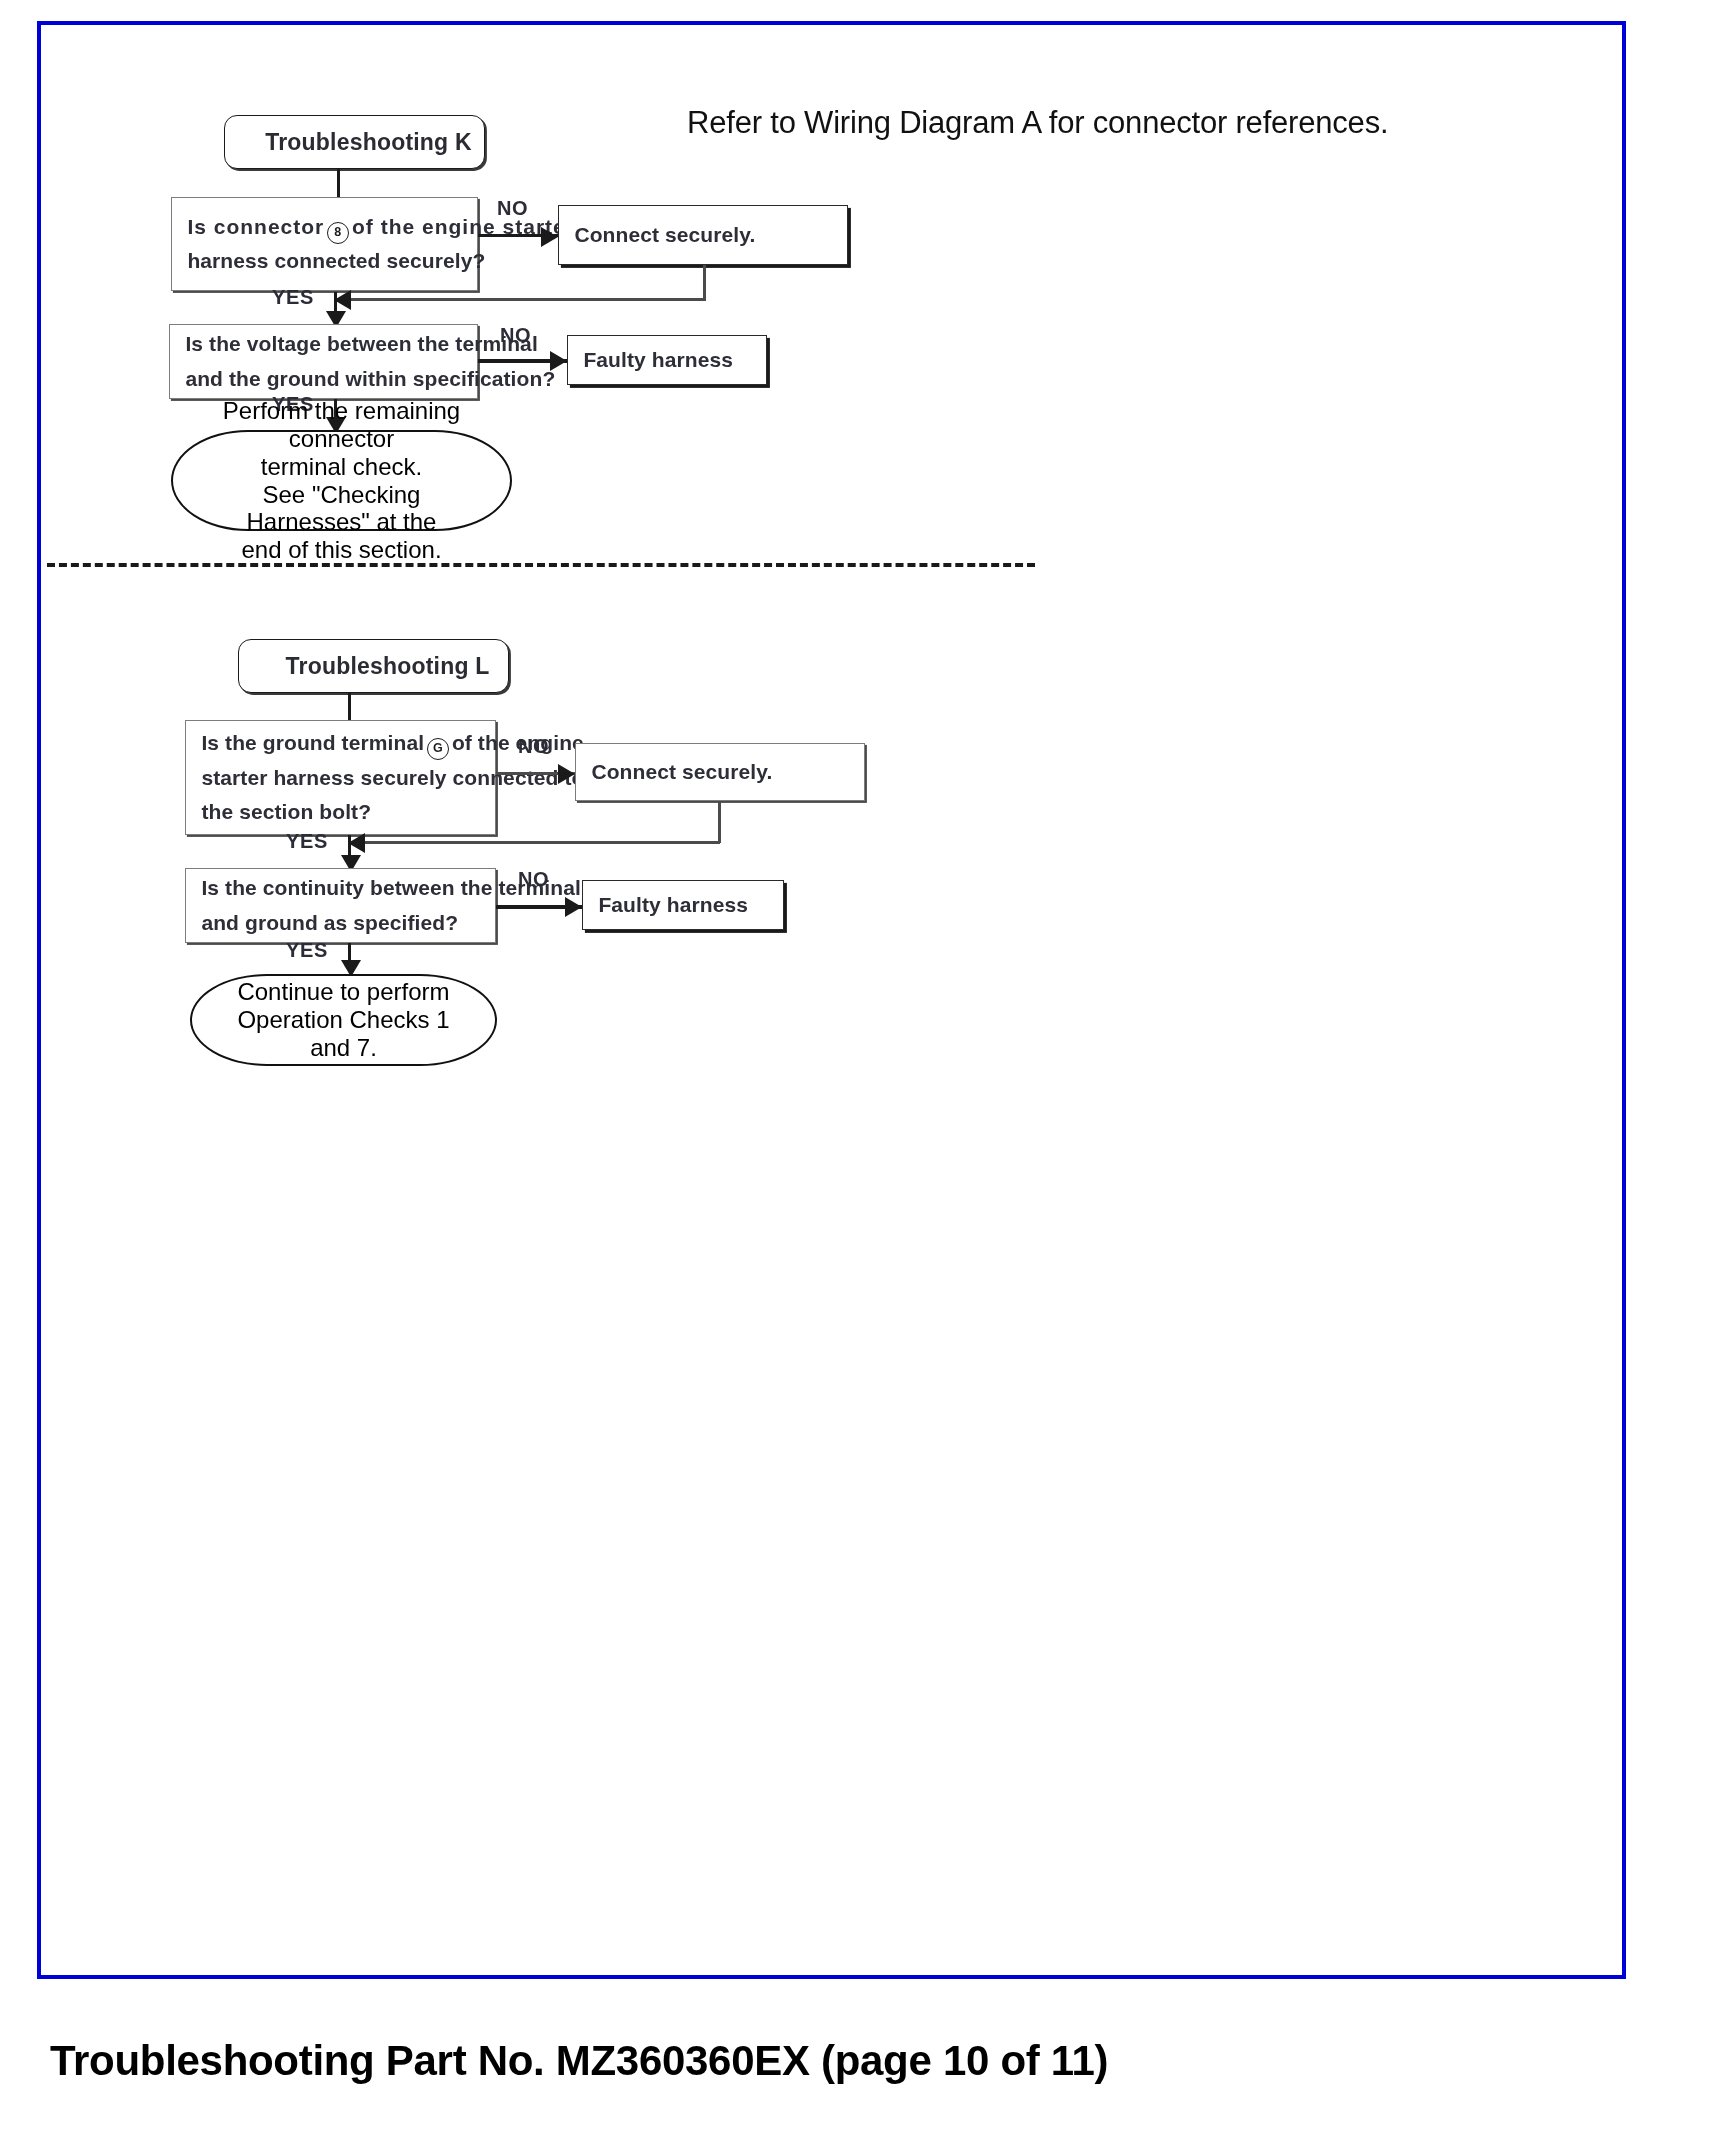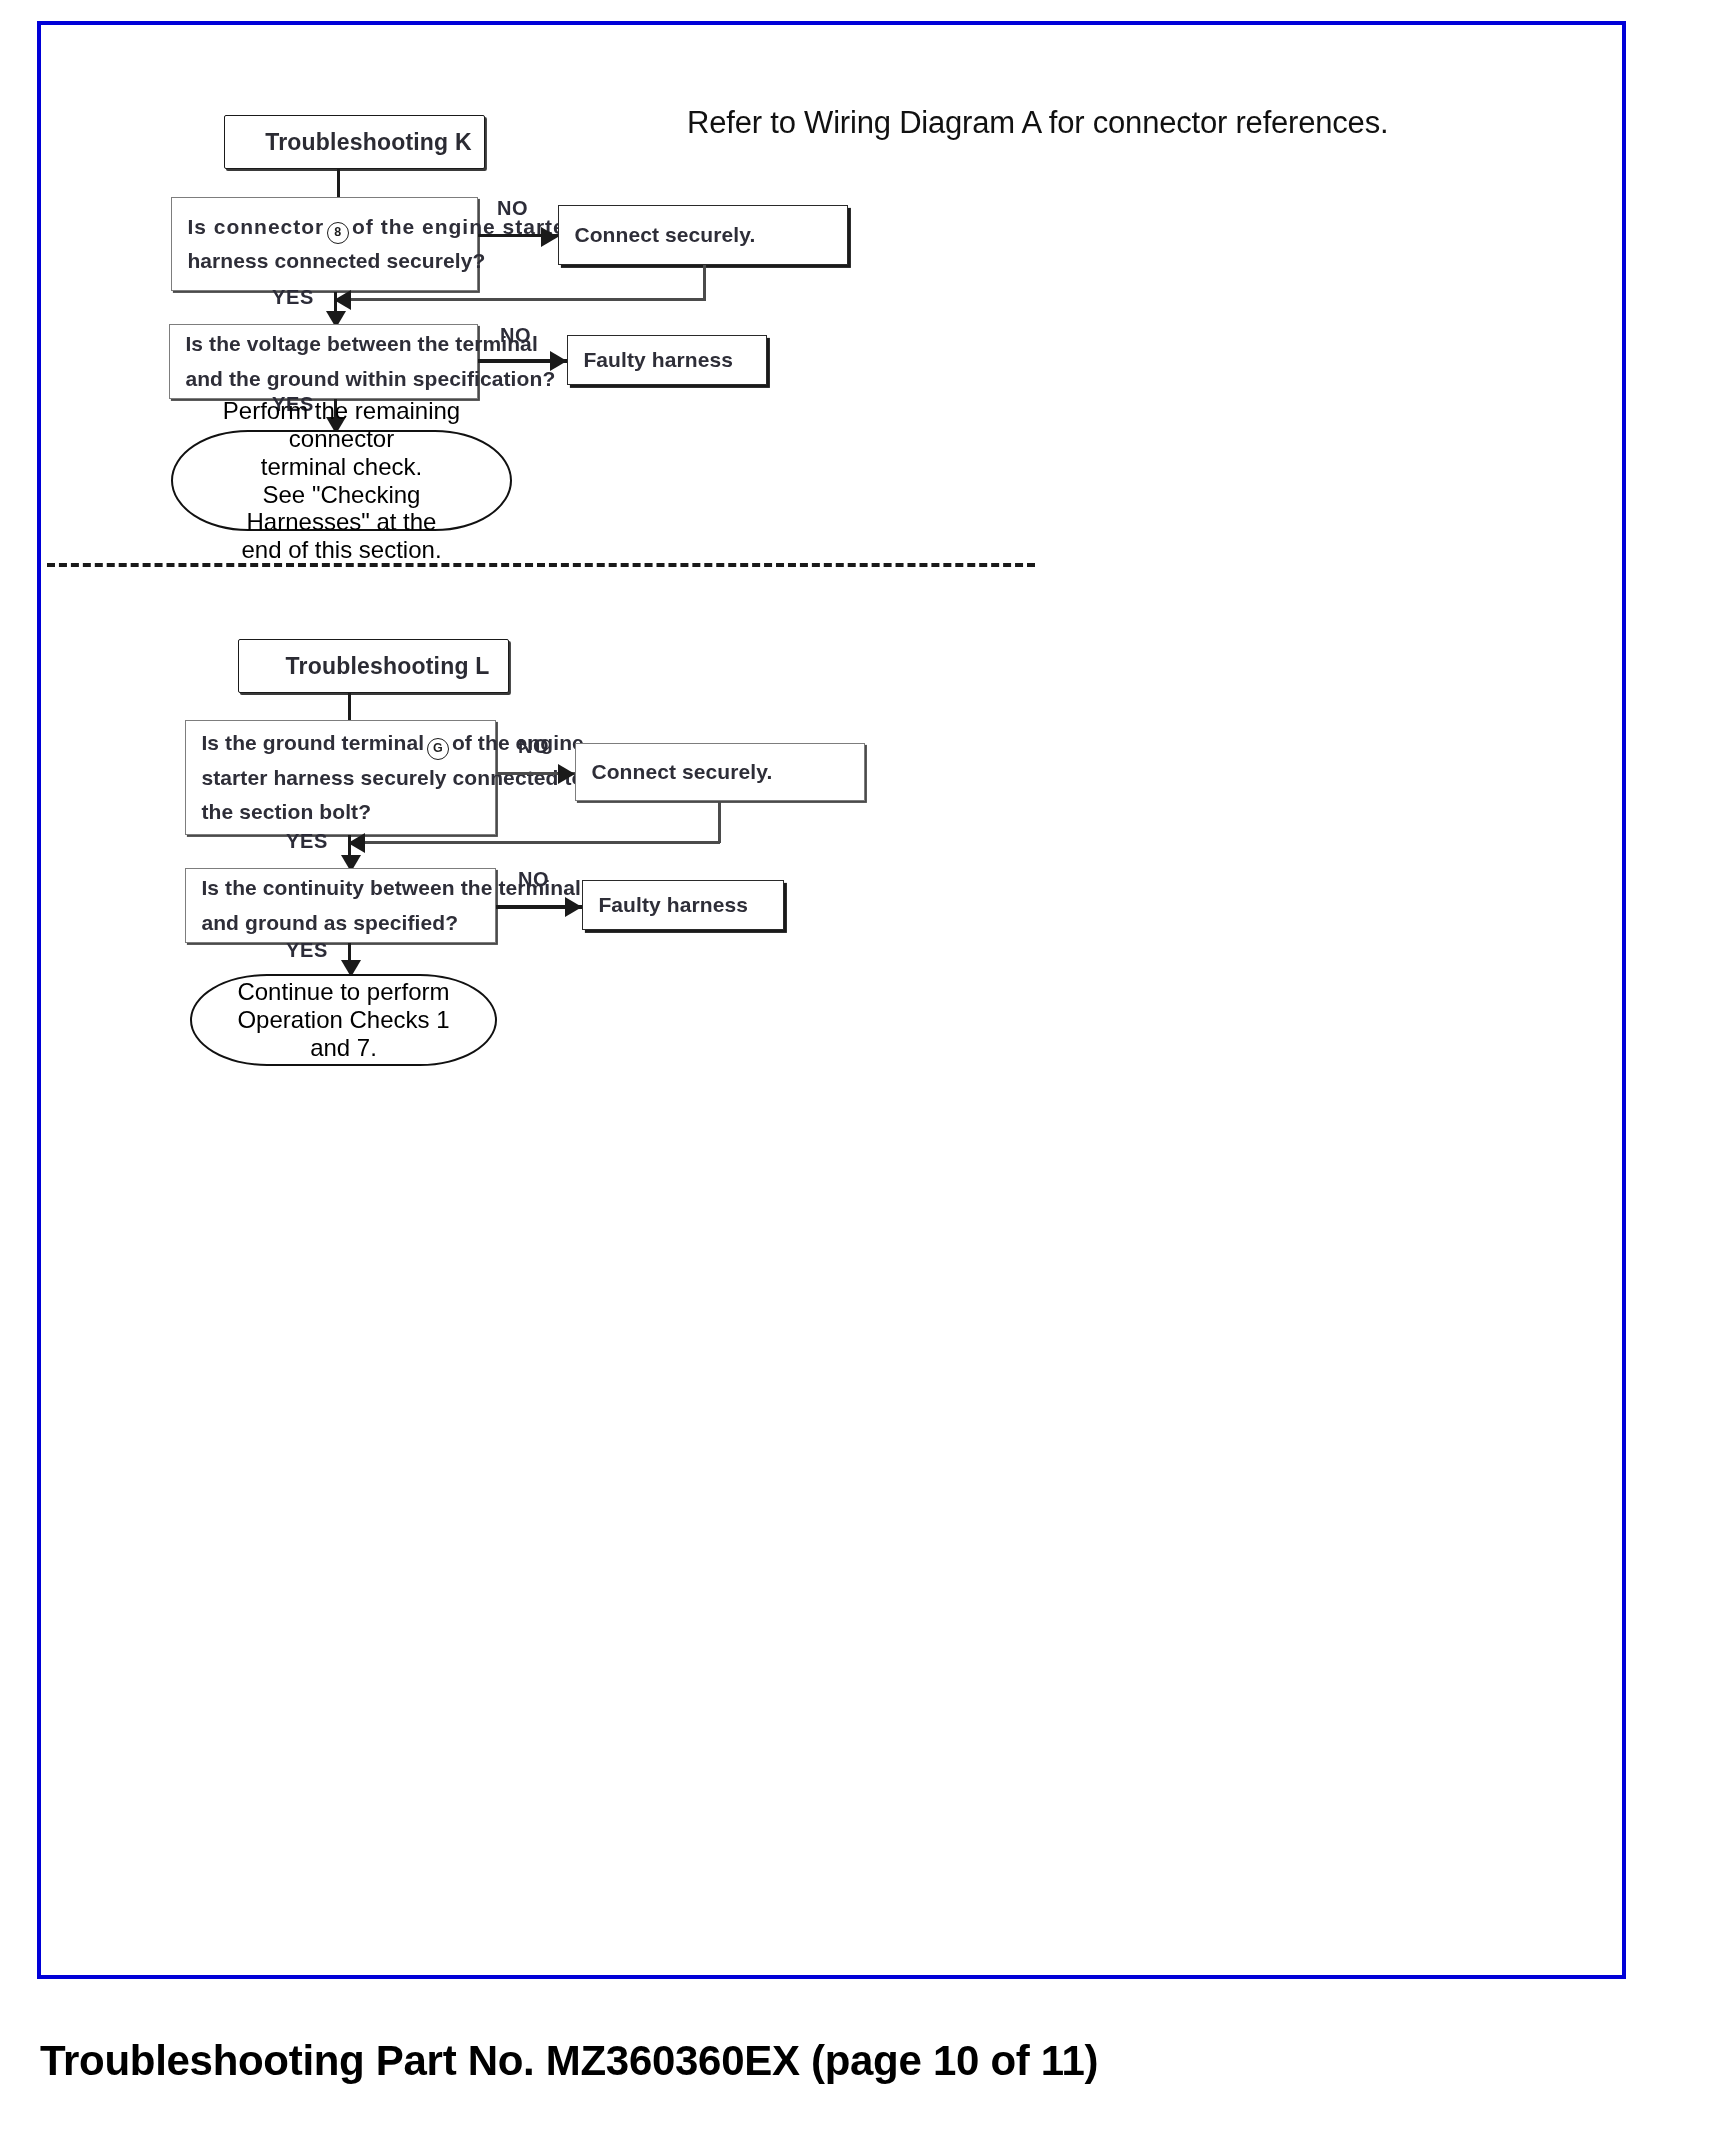--- a/index.html
+++ b/index.html
@@ -42,21 +42,21 @@
     color: #111111;
     white-space: nowrap;
     letter-spacing: -0.2px;
   }
 
   
   .terminal {
     position: absolute;
     box-sizing: border-box;
     border: 1.9px solid #1a1a1a;
-    border-radius: 2px;
+    border-radius: 13px;
     background: #ffffff;
     display: flex;
     align-items: center;
     justify-content: center;
     text-align: center;
     box-shadow: 1.9px 1.9px 0 #3a3a3a;
     padding-left: 28px;
   }
   .terminal.scan {
     font-size: 23px;
@@ -169,21 +169,21 @@
   
   .divider {
     position: absolute;
     height: 0;
     border-top: 4.8px dashed #1a1a1a;
   }
 
   
   #caption {
     position: absolute;
-    left: 40px;
+    left: 50px;
     top: 2037px;
     font-size: 42px;
     font-weight: bold;
     color: #000000;
     white-space: nowrap;
     letter-spacing: -0.3px;
   }
 </style>
 </head>
 <body>

